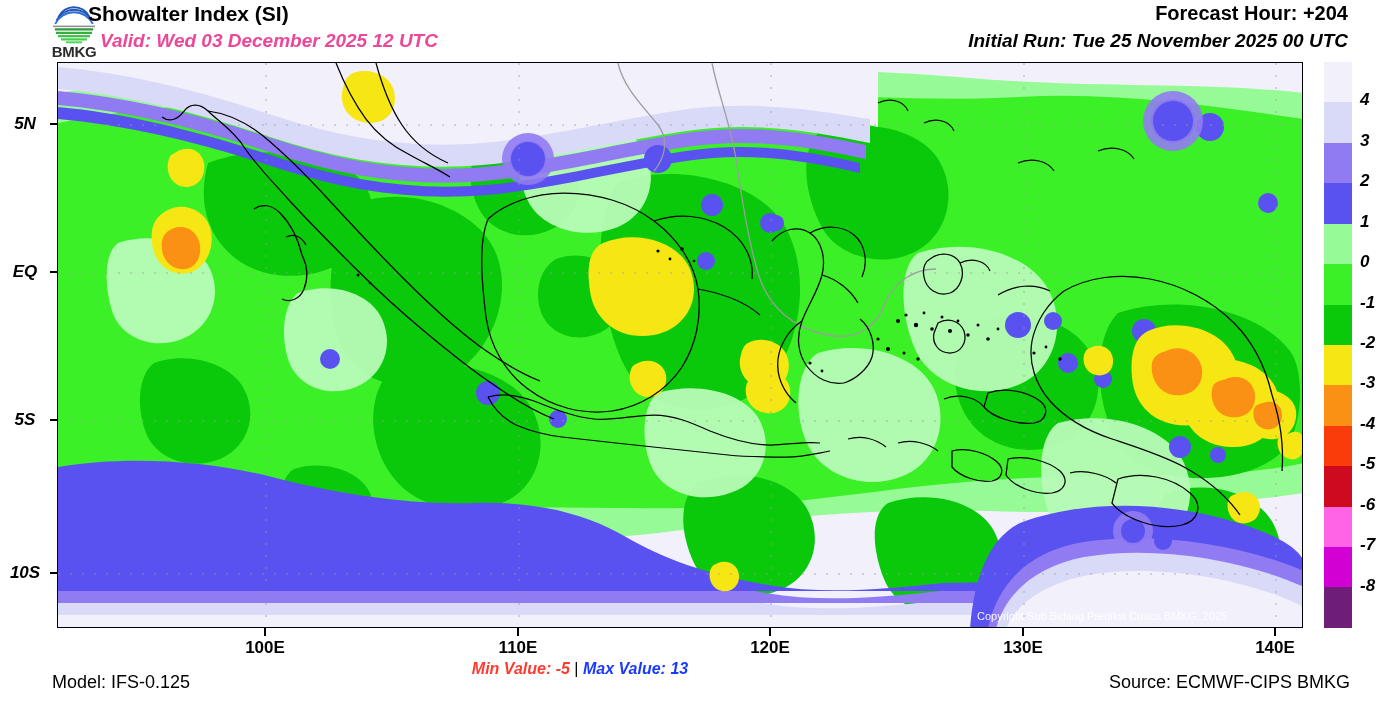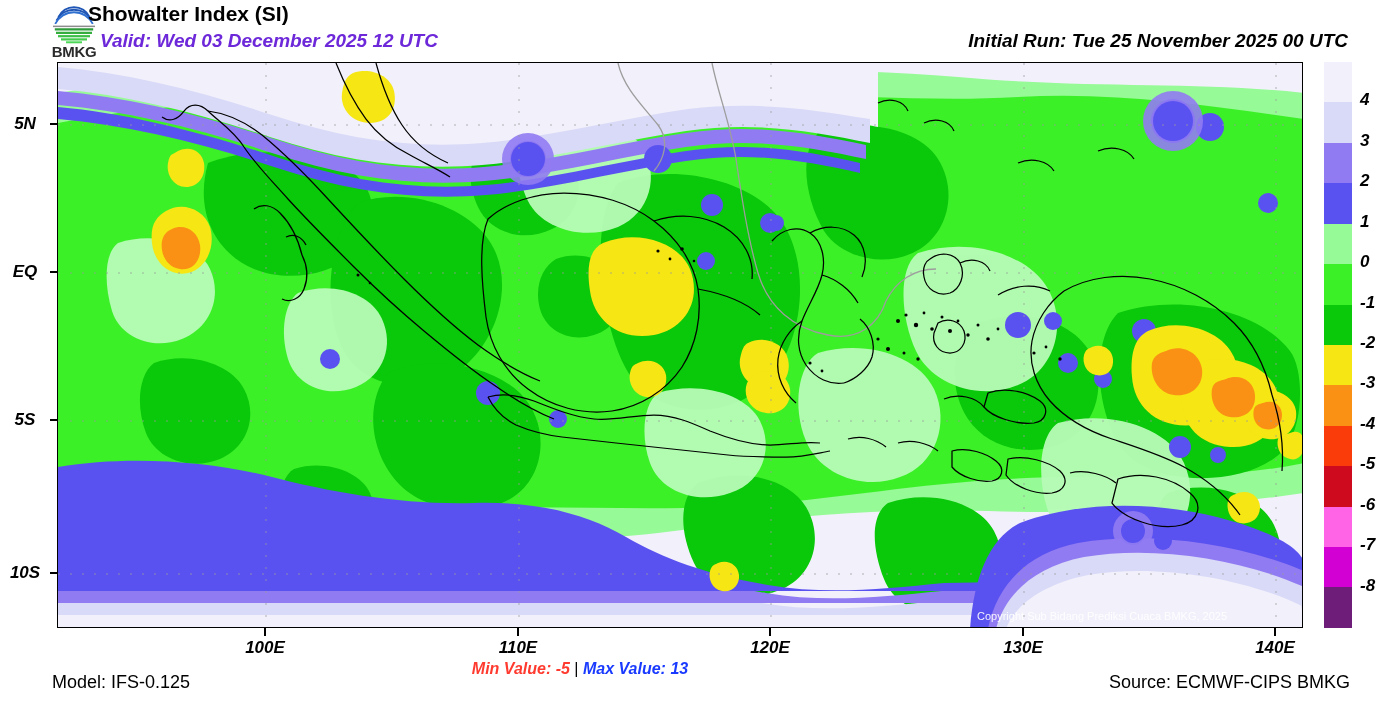--- a/index.html
+++ b/index.html
@@ -6,36 +6,36 @@
   body{width:1400px;height:709px;font-family:"Liberation Sans",sans-serif;position:relative;overflow:hidden;}
 
   
   #header{position:absolute;left:0;top:0;width:1400px;height:60px;}
   .logo-wrap{position:absolute;left:40px;top:3px;width:68px;height:56px;}
   .logo-text{position:absolute;left:0;top:40px;width:68px;text-align:center;
     font-size:15px;font-weight:bold;color:#2b2b2b;letter-spacing:-0.3px;
     font-family:"Liberation Sans",sans-serif;}
   .title{position:absolute;left:88px;top:2px;font-size:21px;font-weight:bold;color:#000;
     font-family:"Liberation Sans",sans-serif;white-space:nowrap;}
-  .valid{position:absolute;left:100px;top:30px;font-size:19px;font-weight:bold;font-style:italic;color:#6d28d9;
+  .valid{position:absolute;left:100px;top:30px;font-size:19px;font-weight:bold;font-style:italic;color:#ec4899;
     font-family:"Liberation Sans",sans-serif;white-space:nowrap;}
   .fhour{position:absolute;right:52px;top:2px;font-size:20px;font-weight:bold;color:#000;
     font-family:"Liberation Sans",sans-serif;white-space:nowrap;}
   .irun{position:absolute;right:52px;top:30px;font-size:19px;font-weight:bold;font-style:italic;color:#000;
     font-family:"Liberation Sans",sans-serif;white-space:nowrap;}
 
   
   #map-panel{position:absolute;left:57px;top:62px;width:1246px;height:566px;
     border:1px solid #000;box-sizing:border-box;overflow:hidden;background:#eceaf8;}
   #map-svg{display:block;width:1246px;height:566px;}
 
   
   .ylab{position:absolute;font-size:17px;font-style:italic;font-weight:bold;color:#000;
     text-align:center;width:46px;font-family:"Liberation Sans",sans-serif;}
-  .xlab{position:absolute;font-size:17px;font-style:italic;font-weight:bold;color:#000;
+  .xlab{position:absolute;font-size:17px;font-weight:bold;color:#000;
     text-align:center;width:80px;font-family:"Liberation Sans",sans-serif;}
   .tickmark{position:absolute;background:#000;}
 
   
   #cbar{position:absolute;left:1324px;top:62px;width:28px;height:566px;}
   #cbar .band{width:28px;}
   .cbl{position:absolute;left:1360px;font-size:17px;font-style:italic;font-weight:bold;color:#000;
     font-family:"Liberation Sans",sans-serif;}
 
   
@@ -71,20 +71,21 @@
         <path d="M18 33.2 h32" stroke="#3cbf46" stroke-width="2.2"></path>
         <path d="M21 36.4 h26" stroke="#45cc4e" stroke-width="2.2"></path>
         <path d="M26 39.3 h16" stroke="#4cd856" stroke-width="2.0"></path>
       </g>
     </svg>
     <div class="logo-text">BMKG</div>
   </div>
 
   <div class="title">Showalter Index (SI)</div>
   <div class="valid">Valid: Wed 03 December 2025 12 UTC</div>
+  <div class="fhour">Forecast Hour: +204</div>
   <div class="irun">Initial Run: Tue 25 November 2025 00 UTC</div>
 </div>
 
 <div id="map-panel">
   <svg id="map-svg" viewBox="0 0 1246 566" preserveAspectRatio="none">
     <defs>
       <clipPath id="mclip">
           <rect x="0" y="0" width="1246" height="566"></rect>
         </clipPath>
     </defs>

